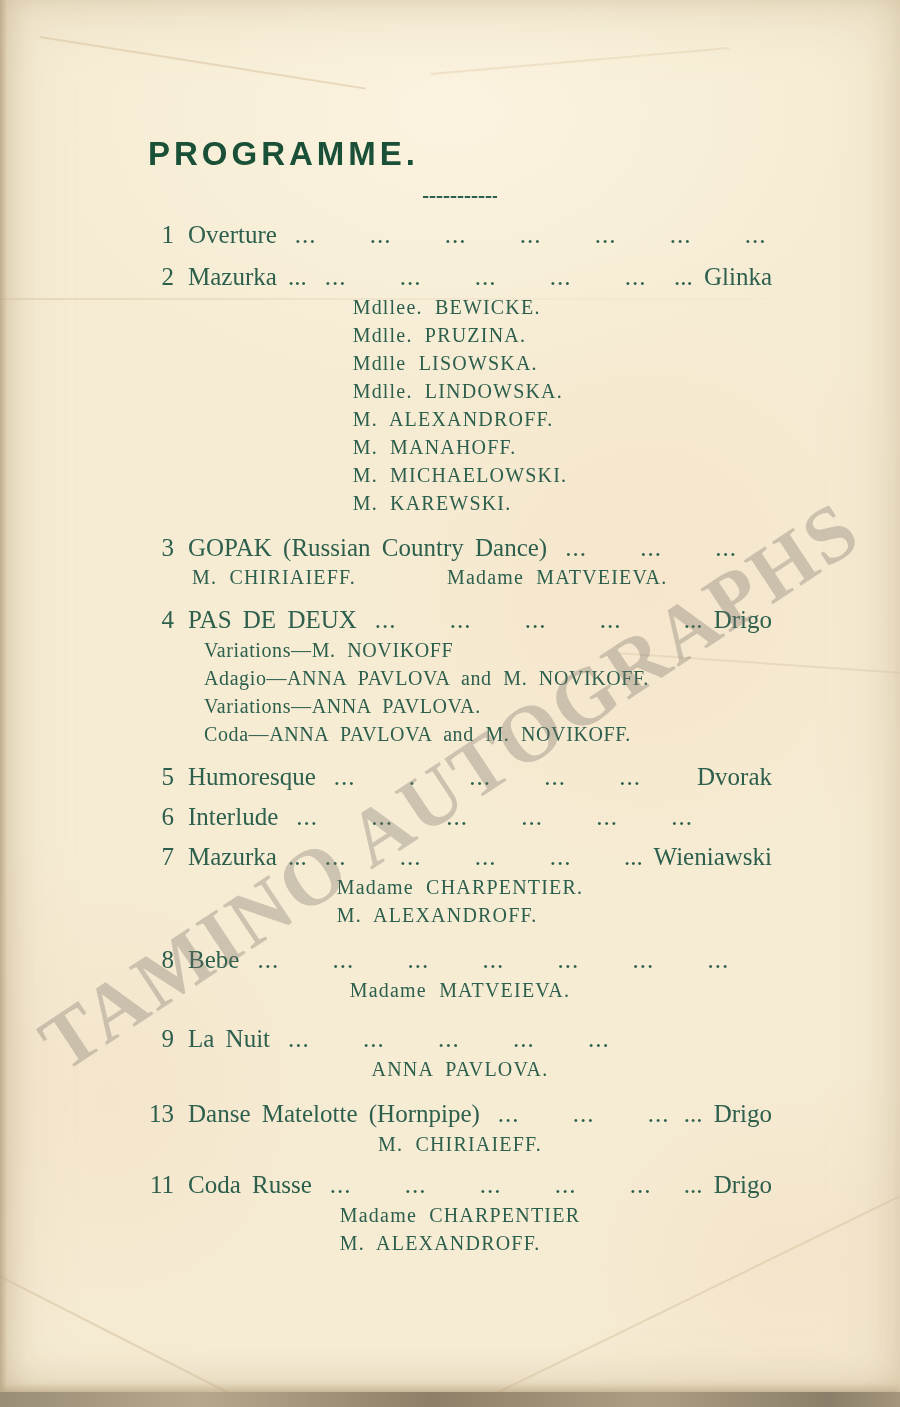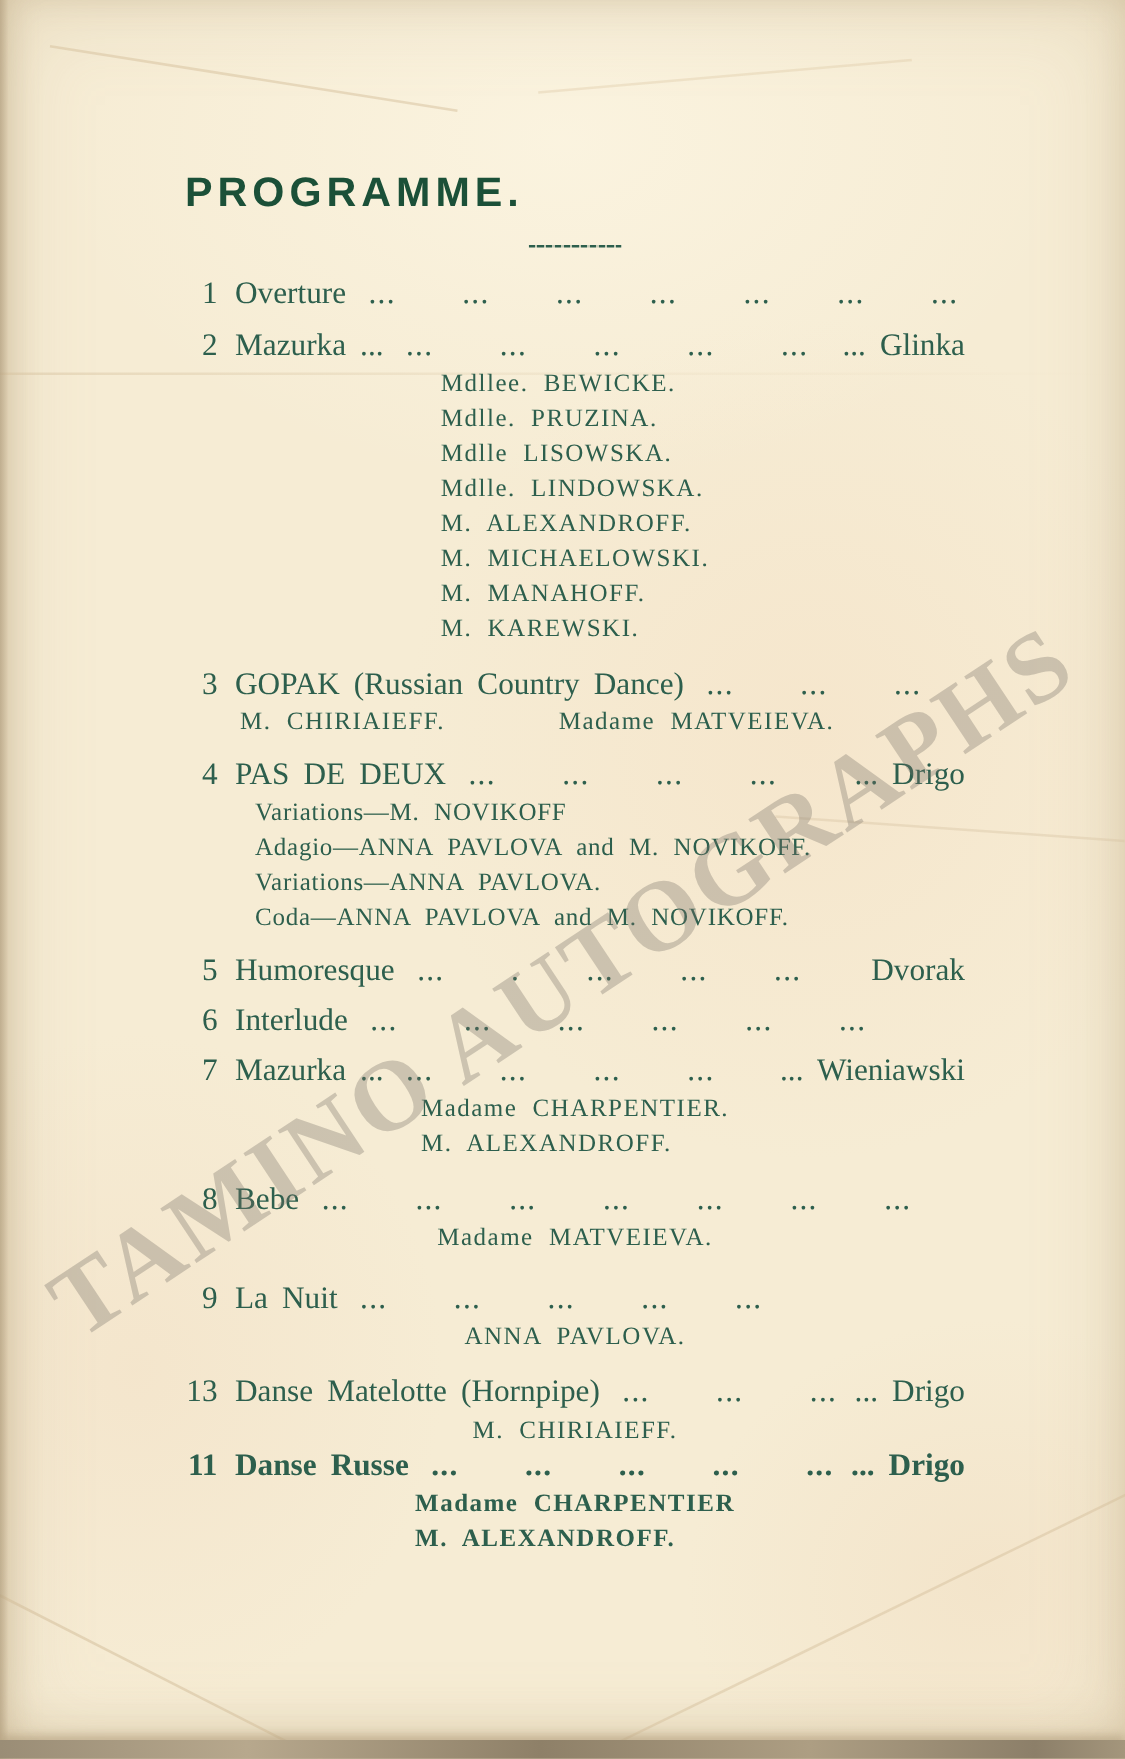--- a/index.html
+++ b/index.html
@@ -95,22 +95,22 @@
           <span class="ttl">Mazurka ...</span>
           <span class="dots">... ... ... ... ...</span>
           <span class="comp">... Glinka</span>
         </div>
         <div class="cblock">
           <div class="pline">Mdllee. BEWICKE.</div>
           <div class="pline">Mdlle. PRUZINA.</div>
           <div class="pline">Mdlle LISOWSKA.</div>
           <div class="pline">Mdlle. LINDOWSKA.</div>
           <div class="pline">M. ALEXANDROFF.</div>
+          <div class="pline">M. MANAHOFF.</div>
           <div class="pline">M. MICHAELOWSKI.</div>
-          <div class="pline">M. MANAHOFF.</div>
           <div class="pline">M. KAREWSKI.</div>
         </div>
       </div>
 
       <div class="item" style="margin-top:16px;">
         <div class="row">
           <span class="num">3</span>
           <span class="ttl">GOPAK (Russian Country Dance)</span>
           <span class="dots">... ... ...</span>
           <span class="comp"></span>
@@ -196,24 +196,24 @@
           <span class="num">13</span>
           <span class="ttl">Danse Matelotte (Hornpipe)</span>
           <span class="dots">... ... ...</span>
           <span class="comp">... Drigo</span>
         </div>
         <div class="cblock">
           <div class="pline">M. CHIRIAIEFF.</div>
         </div>
       </div>
 
-      <div class="item" style="font-weight:bold;">
+      <div class="item" style="margin-top:12px;">
         <div class="row">
           <span class="num">11</span>
-          <span class="ttl">Danse Russe</span>
+          <span class="ttl">Coda Russe</span>
           <span class="dots">... ... ... ... ...</span>
           <span class="comp">... Drigo</span>
         </div>
         <div class="cblock">
           <div class="pline">Madame CHARPENTIER</div>
           <div class="pline">M. ALEXANDROFF.</div>
         </div>
       </div>
 
     </div>

